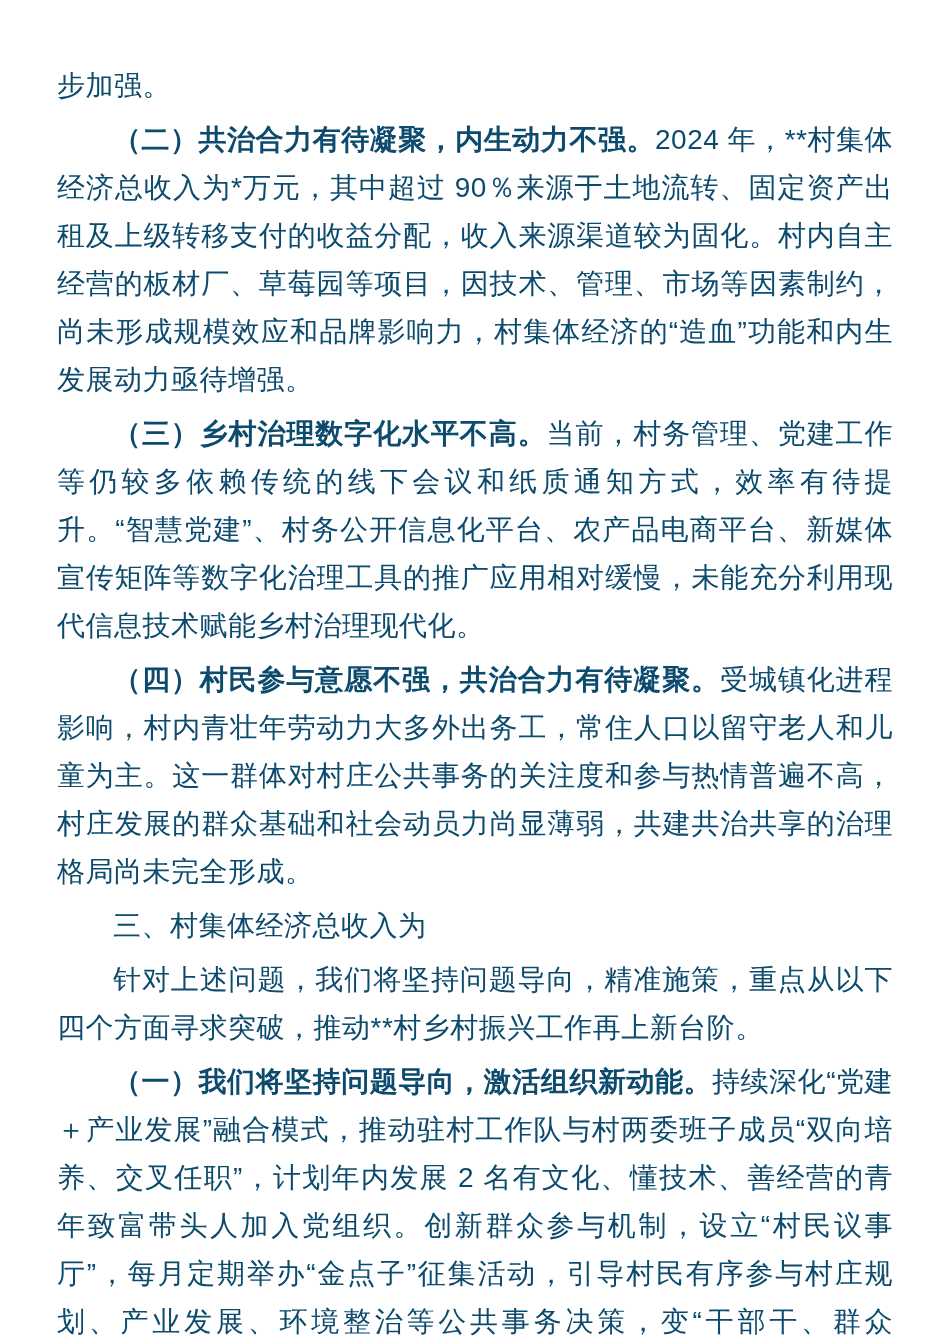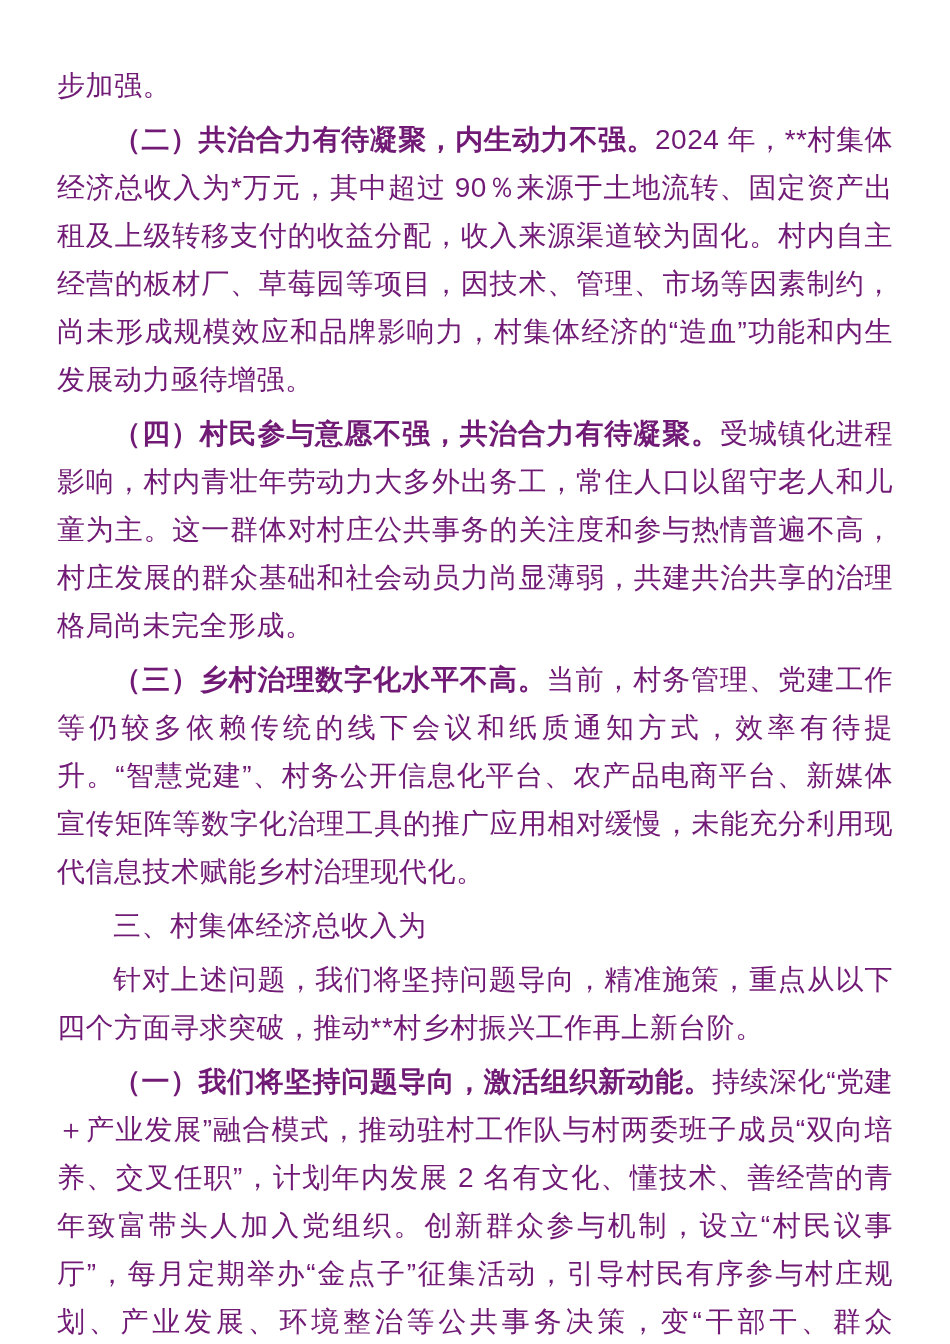--- a/index.html
+++ b/index.html
@@ -17,37 +17,37 @@
     overflow: hidden;
   }
   .doc {
     width: 836px;
   }
   .doc p {
     margin: 0 0 6px 0;
     font-family: "Liberation Sans", "DejaVu Sans", sans-serif;
     font-size: 28px;
     line-height: 48px;
-    color: #701a75;
+    color: #0c4a6e;
     text-align: justify;
     letter-spacing: 0.5px;
   }
   .doc p.indent {
     text-indent: 2em;
   }
   .doc p b {
     font-weight: 700;
   }
 </style>
 </head>
 <body>
 
 <div class="page">
   <div class="doc">
       <p><span>步加强。</span></p>
       <p class="indent"><b>（二）共治合力有待凝聚，内生动力不强。</b><span>2024 年，**村集体经济总收入为*万元，其中超过 90％来源于土地流转、固定资产出租及上级转移支付的收益分配，收入来源渠道较为固化。村内自主经营的板材厂、草莓园等项目，因技术、管理、市场等因素制约，尚未形成规模效应和品牌影响力，村集体经济的“造血”功能和内生发展动力亟待增强。</span></p>
+      <p class="indent"><b>（三）乡村治理数字化水平不高。</b><span>当前，村务管理、党建工作等仍较多依赖传统的线下会议和纸质通知方式，效率有待提升。“智慧党建”、村务公开信息化平台、农产品电商平台、新媒体宣传矩阵等数字化治理工具的推广应用相对缓慢，未能充分利用现代信息技术赋能乡村治理现代化。</span></p>
       <p class="indent"><b>（四）村民参与意愿不强，共治合力有待凝聚。</b><span>受城镇化进程影响，村内青壮年劳动力大多外出务工，常住人口以留守老人和儿童为主。这一群体对村庄公共事务的关注度和参与热情普遍不高，村庄发展的群众基础和社会动员力尚显薄弱，共建共治共享的治理格局尚未完全形成。</span></p>
-      <p class="indent"><b>（三）乡村治理数字化水平不高。</b><span>当前，村务管理、党建工作等仍较多依赖传统的线下会议和纸质通知方式，效率有待提升。“智慧党建”、村务公开信息化平台、农产品电商平台、新媒体宣传矩阵等数字化治理工具的推广应用相对缓慢，未能充分利用现代信息技术赋能乡村治理现代化。</span></p>
       <p class="indent"><span>三、村集体经济总收入为</span></p>
       <p class="indent"><span>针对上述问题，我们将坚持问题导向，精准施策，重点从以下四个方面寻求突破，推动**村乡村振兴工作再上新台阶。</span></p>
       <p class="indent"><b>（一）我们将坚持问题导向，激活组织新动能。</b><span>持续深化“党建＋产业发展”融合模式，推动驻村工作队与村两委班子成员“双向培养、交叉任职”，计划年内发展 2 名有文化、懂技术、善经营的青年致富带头人加入党组织。创新群众参与机制，设立“村民议事厅”，每月定期举办“金点子”征集活动，引导村民有序参与村庄规划、产业发展、环境整治等公共事务决策，变“干部干、群众看”为“大家的事大家办”。</span></p>
     </div>
 </div>
 
 </body></html>

